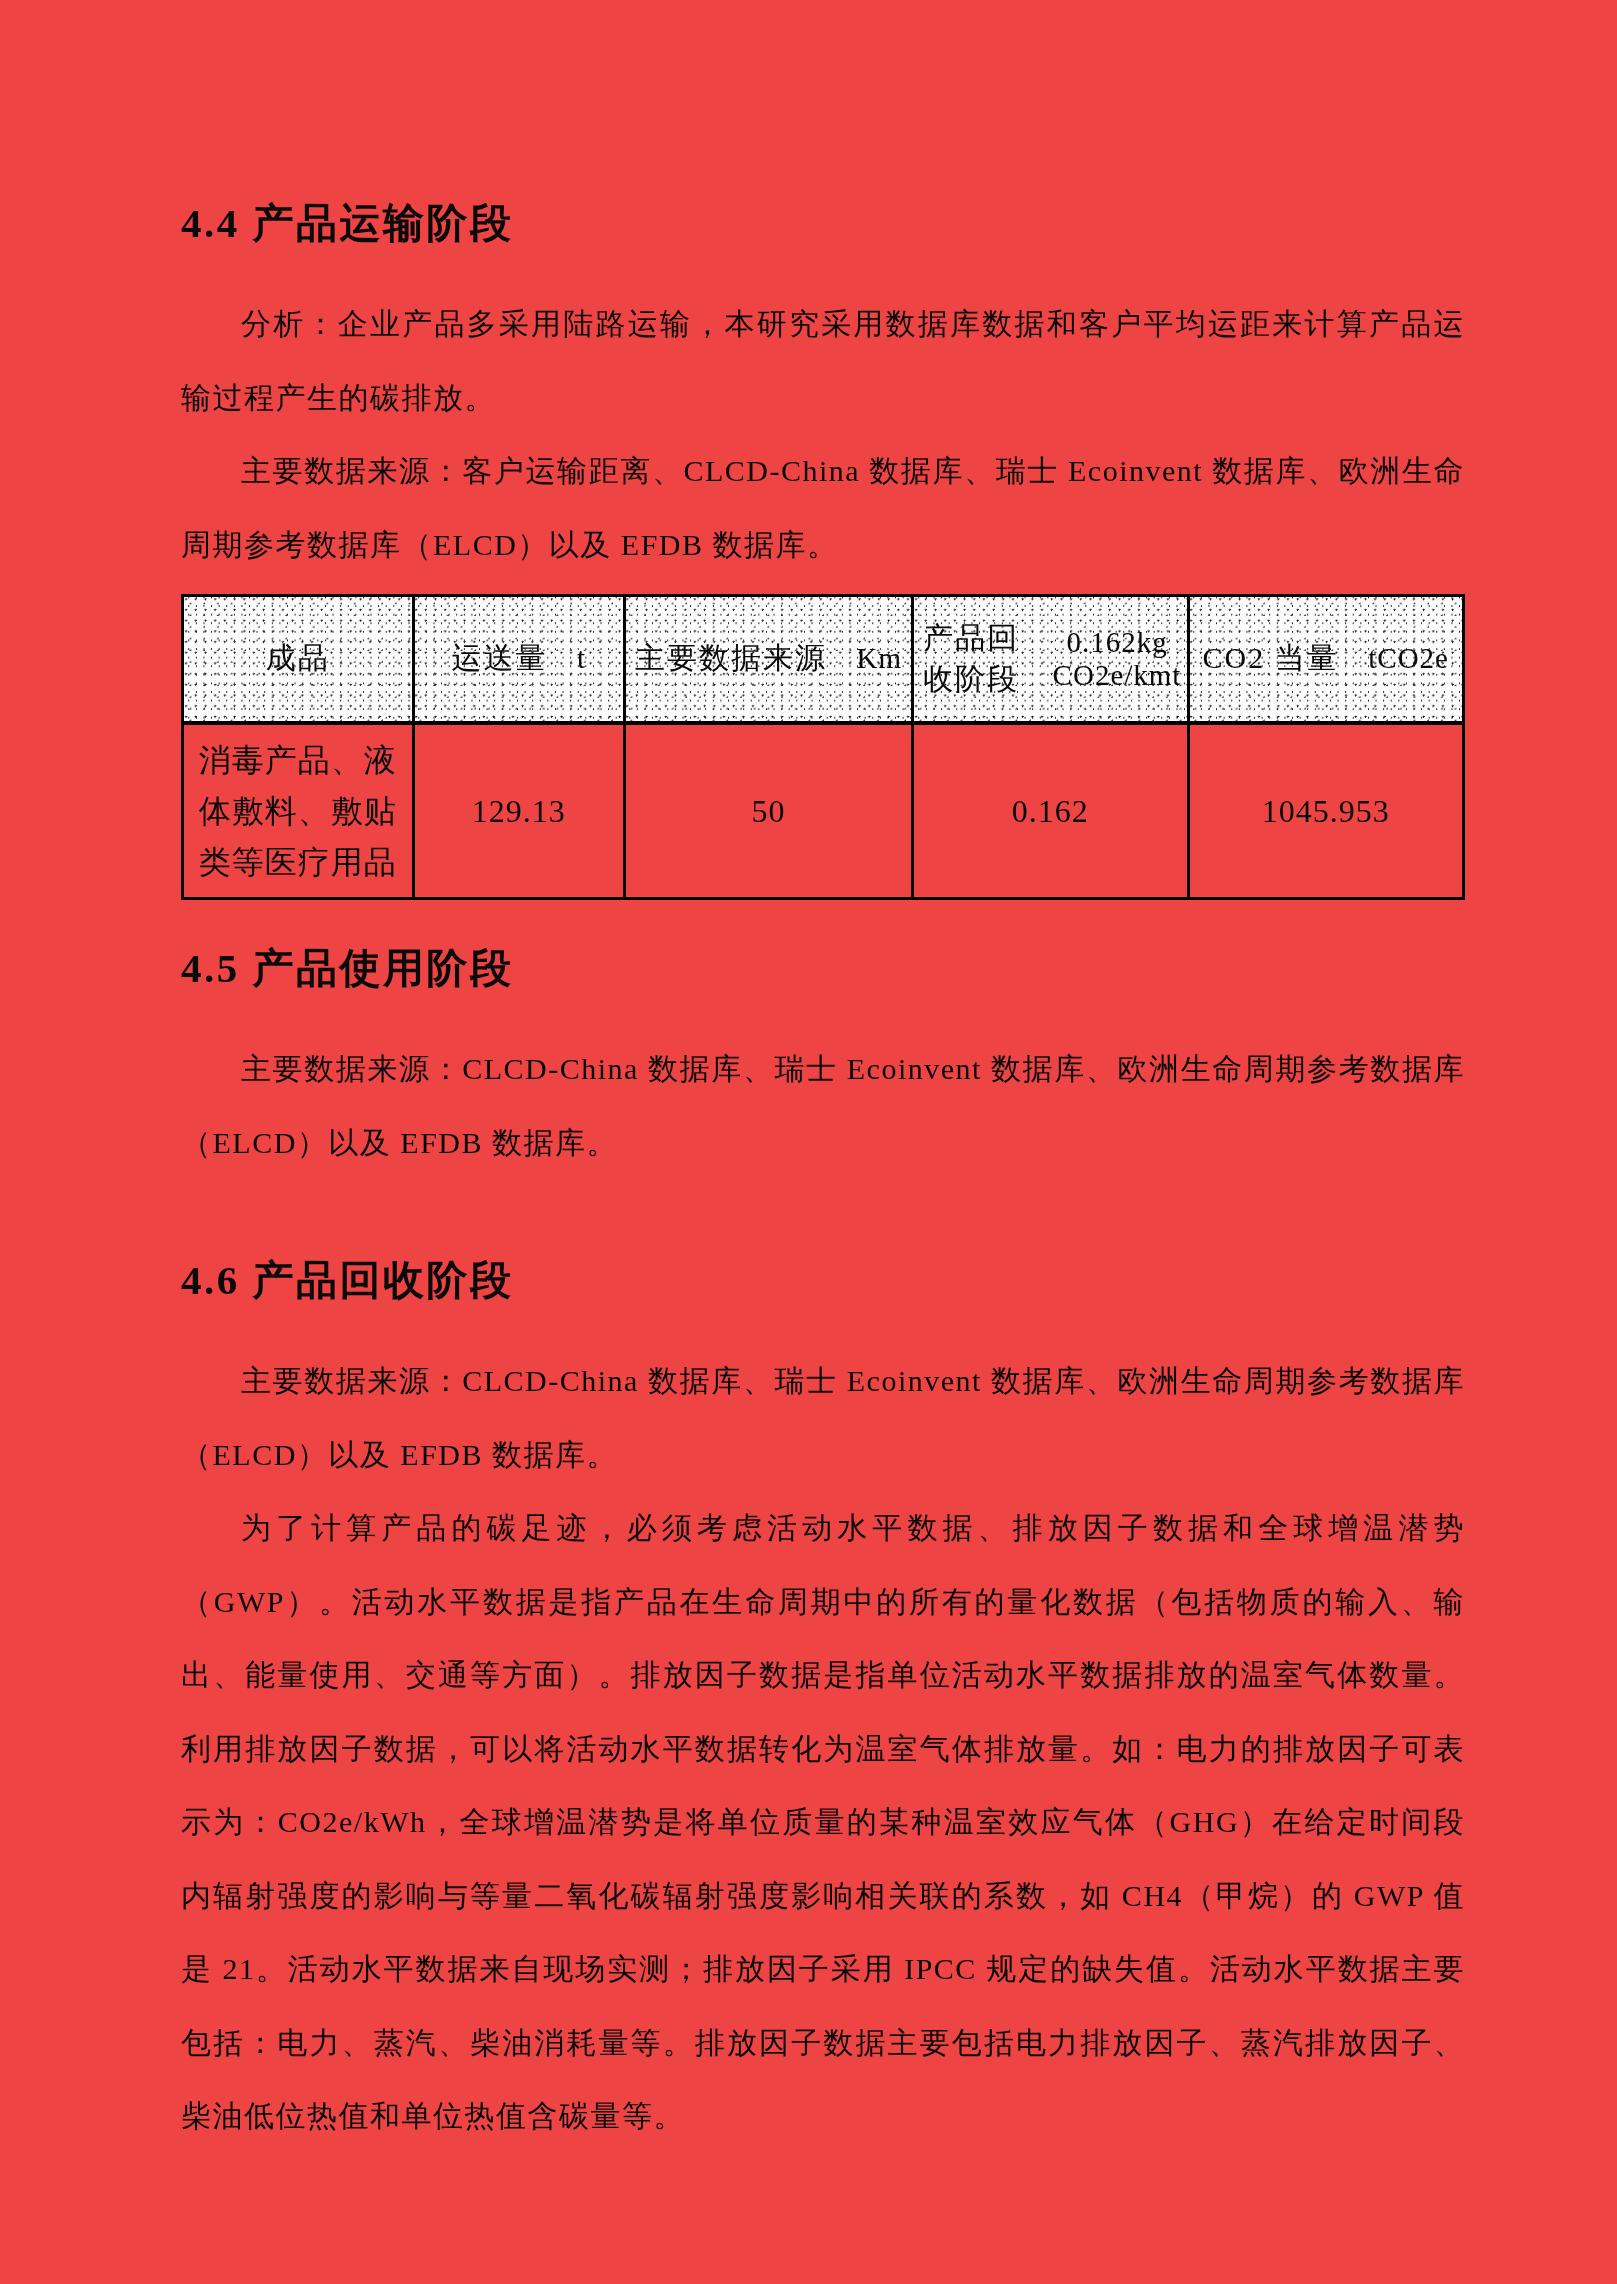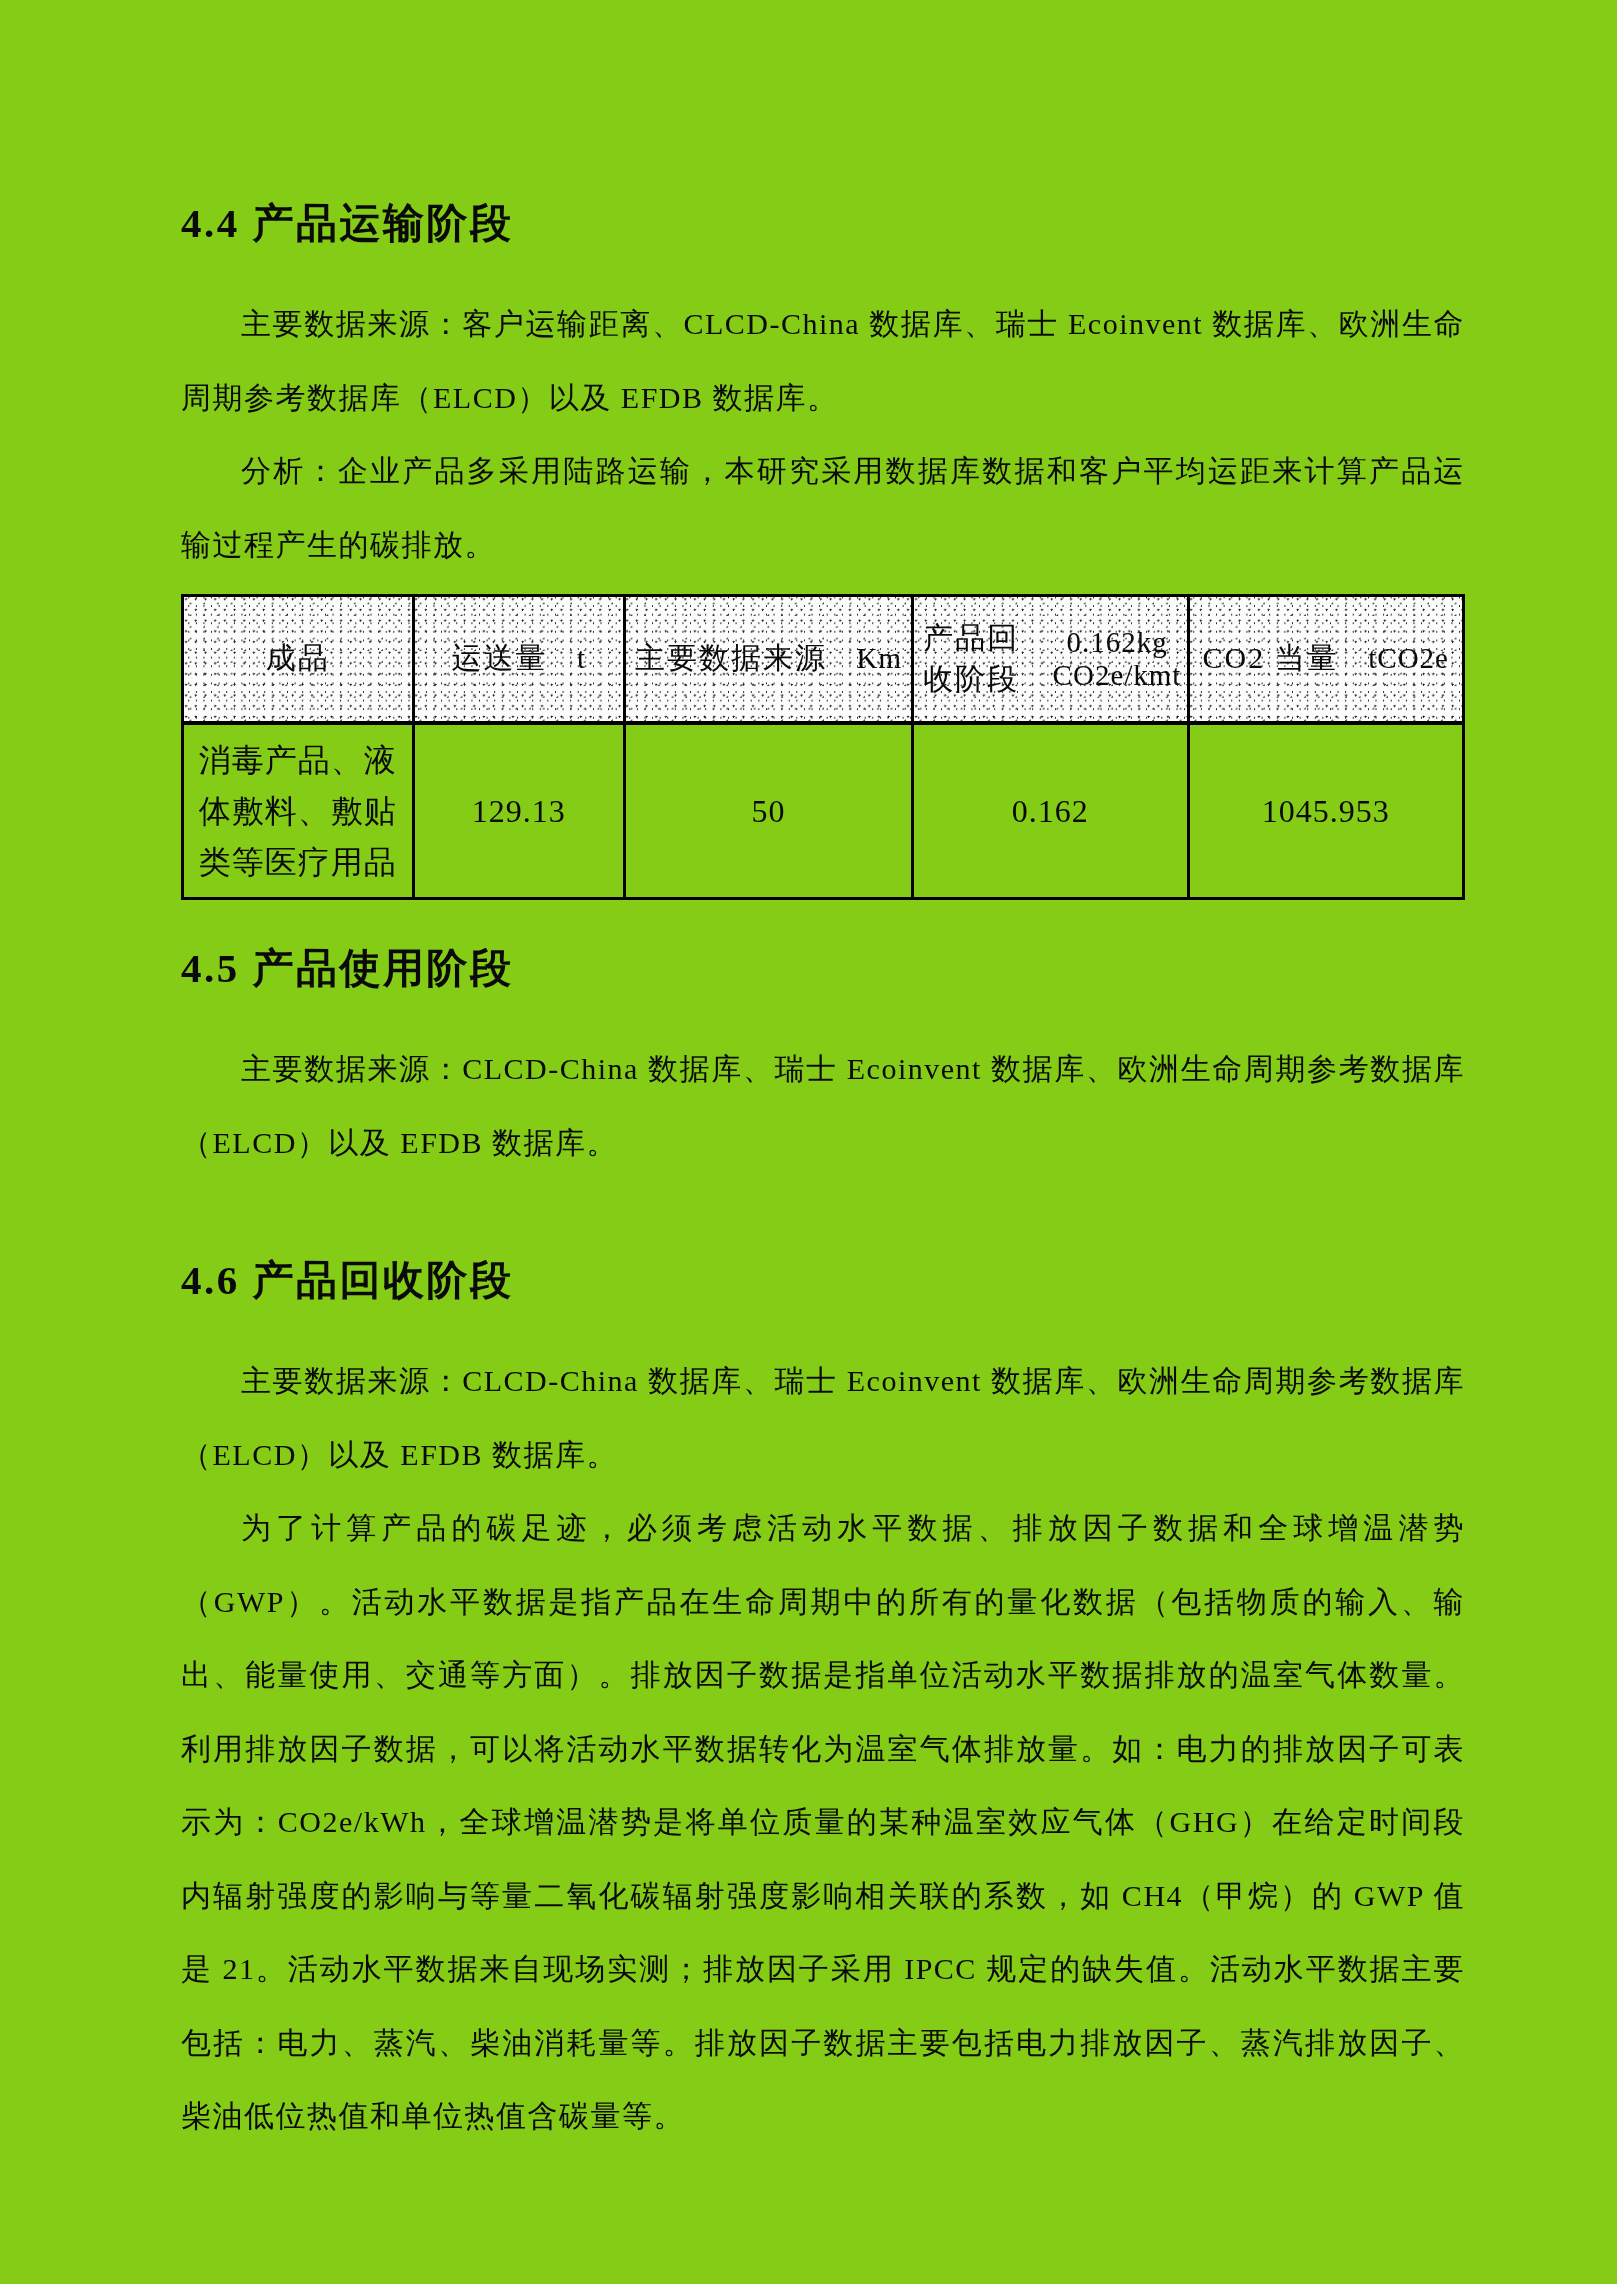--- a/index.html
+++ b/index.html
@@ -4,21 +4,21 @@
 <style>
   html, body {
     margin: 0;
     padding: 0;
     background: #ffffff;
   }
   .page {
     position: relative;
     width: 1618px;
     height: 2284px;
-    background: #84cc16;
+    background: #ef4444;
     box-sizing: border-box;
     padding: 196px 153px 0 181px;
     font-family: "Liberation Serif", "DejaVu Serif", serif;
     color: #0a0a0a;
     overflow: hidden;
   }
   
   .h-sub {
     font-size: 41px;
     font-weight: bold;
@@ -100,22 +100,22 @@
     font-size: 30px;
     letter-spacing: 3.1px;
   }
 </style>
 </head>
 <body>
 
 <div class="page">
 
   <h2 class="h-sub">4.4 产品运输阶段</h2>
+  <p class="para">分析：企业产品多采用陆路运输，本研究采用数据库数据和客户平均运距来计算产品运输过程产生的碳排放。</p>
   <p class="para">主要数据来源：客户运输距离、CLCD-China 数据库、瑞士 Ecoinvent 数据库、欧洲生命周期参考数据库（ELCD）以及 EFDB 数据库。</p>
-  <p class="para">分析：企业产品多采用陆路运输，本研究采用数据库数据和客户平均运距来计算产品运输过程产生的碳排放。</p>
 
   <table class="transport">
     <colgroup>
       <col style="width:18%">
       <col style="width:16.5%">
       <col style="width:22.5%">
       <col style="width:21.5%">
       <col style="width:21.5%">
     </colgroup>
     <thead>

